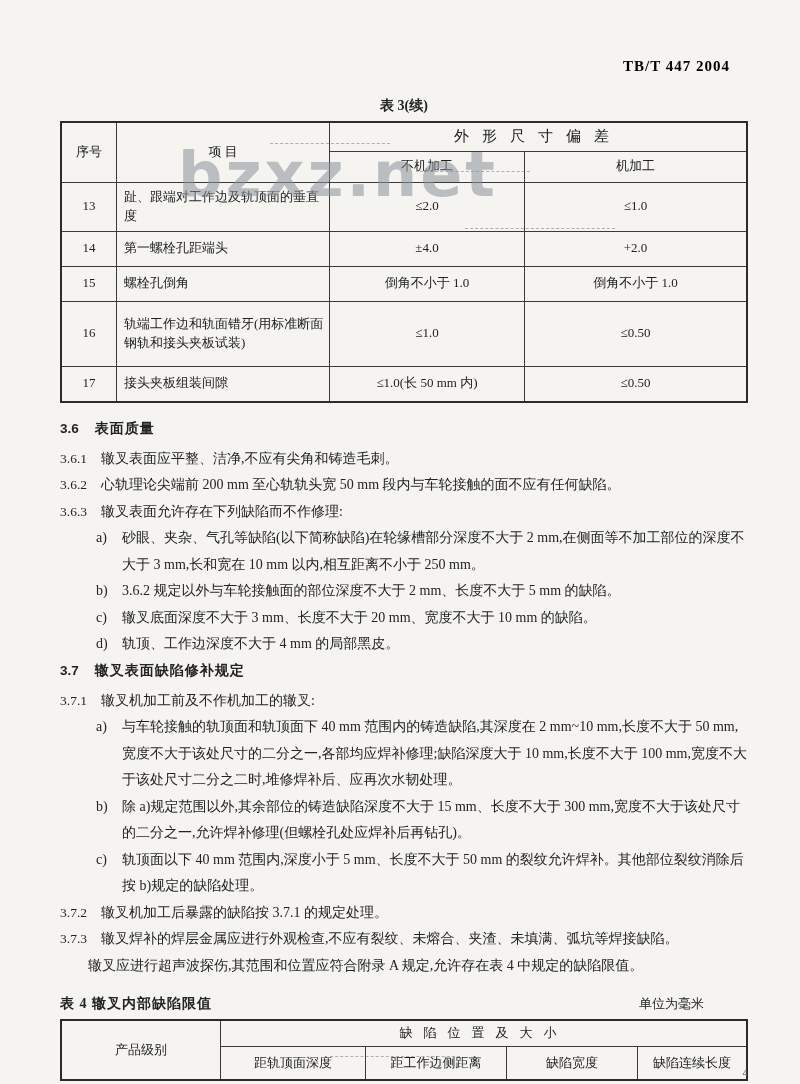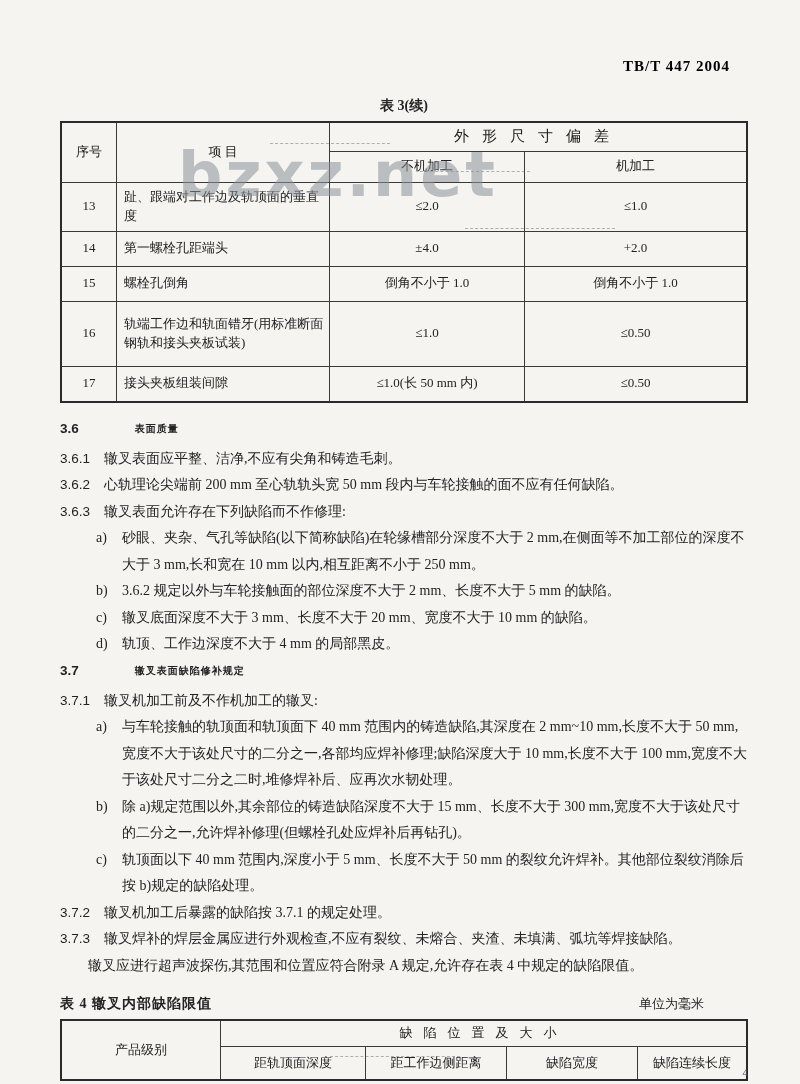--- a/index.html
+++ b/index.html
@@ -68,25 +68,25 @@
   .t3 .col-item{width:204px;}
   .t3 .col-unm{width:186px;}
   .t3 td.item{text-align:left;padding-left:7px;}
   .t3 .grp{letter-spacing:13px;font-size:15px;}
   .t3 tr.hdr2 th{height:24px;}
   .t3 tr.r2l td{height:42px;}
   .t3 tr.r1l td{height:28px;}
   .t3 tr.r3l td{height:58px;}
   
   .body-text{margin-top:13px;font-size:14px;}
-  .hline{display:flex;align-items:center;margin:0 0 4px 0;line-height:26px;gap:40px;}
+  .hline{display:flex;align-items:center;margin:0 0 4px 0;line-height:26px;}
   .hline .num{font-weight:bold;margin-right:16px;font-family:"Liberation Sans",sans-serif;font-size:13.5px;}
-  .hline .ttl{font-weight:bold;font-size:10px;letter-spacing:1px;}
+  .hline .ttl{font-weight:bold;font-size:14px;letter-spacing:1px;}
   .pline{display:flex;align-items:baseline;line-height:26.5px;margin:0;}
-  .pline .num{flex:0 0 auto;margin-right:14px;font-family:Liberation Sans, sans-serif;font-size:13.5px;}
+  .pline .num{flex:0 0 auto;margin-right:14px;font-family:Liberation Serif, serif;font-size:13.5px;}
   .pline .txt{flex:1 1 auto;}
   .litem{display:flex;align-items:baseline;line-height:26.5px;margin-left:36px;}
   .litem .lbl{flex:0 0 26px;}
   .litem .txt{flex:1 1 auto;}
   .indent-para{line-height:26.5px;text-indent:28px;margin:0;}
   
   .t4-caption{
     display:flex;align-items:baseline;justify-content:flex-start;
     position:relative;margin:16px 0 6px 0;
   }

